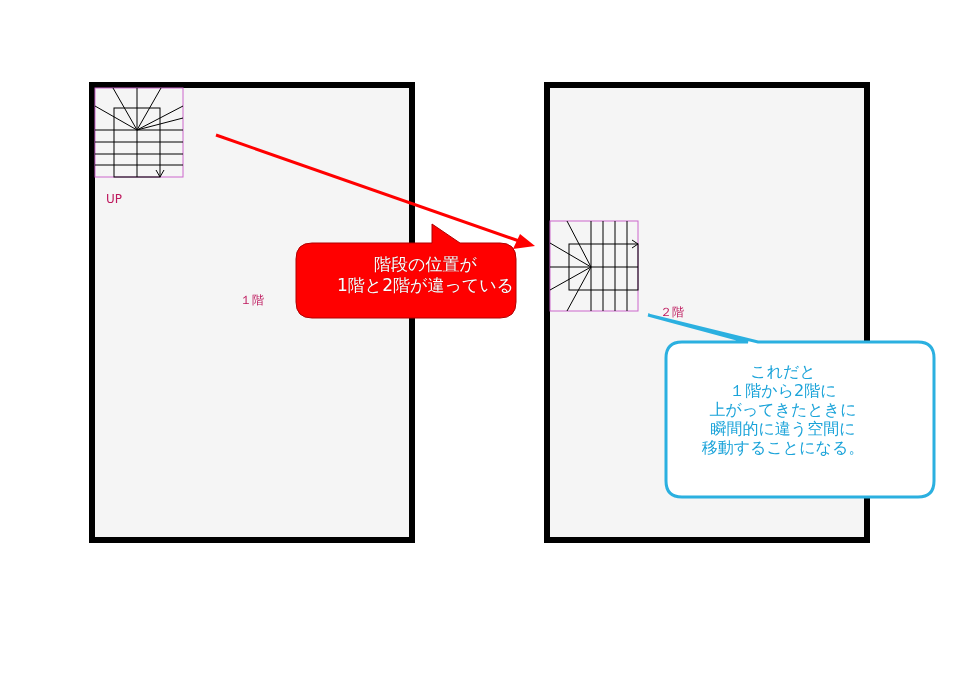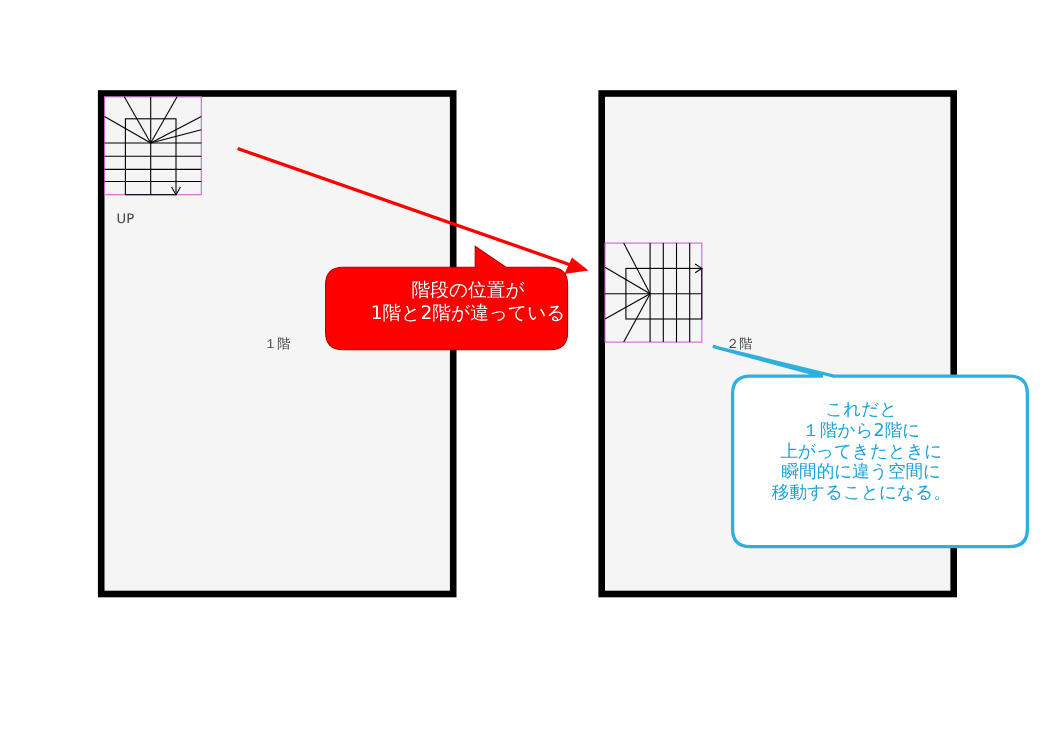--- a/index.html
+++ b/index.html
@@ -1,20 +1,20 @@
 <!DOCTYPE html>
 <html><head>
 <meta charset="utf-8">
 <style>
   html,body{margin:0;padding:0;background:#ffffff;}
   body{width:961px;height:680px;position:relative;overflow:hidden;font-family:"DejaVu Sans",sans-serif;}
   .plan{position:absolute;background:#f5f5f5;border:6px solid #000;box-sizing:border-box;}
   #plan1{left:89px;top:82px;width:326px;height:461px;}
   #plan2{left:544px;top:82px;width:326px;height:461px;}
-  .lbl{position:absolute;font-size:12px;color:#404040;white-space:nowrap;}
+  .lbl{position:absolute;font-size:12px;color:#be185d;white-space:nowrap;}
   svg.overlay{position:absolute;left:0;top:0;}
   .callout-text{position:absolute;text-align:center;white-space:pre-line;}
   #red-text{left:296px;top:254px;width:259px;color:#fff;font-size:17px;line-height:21px;text-shadow:0 0 1px #800;}
   #blue-text{left:664px;top:362px;width:238px;color:#1aa3d9;font-size:16px;line-height:19px;}
 </style>
 </head>
 <body>
 
 <div id="plan1" class="plan"></div>
 <div id="plan2" class="plan"></div>
@@ -60,21 +60,21 @@
   <g>
     <path d="M312,243 L432,243 L432,224 L460,243 L500,243 Q516,243 516,259 L516,302 Q516,318 500,318 L312,318 Q296,318 296,302 L296,259 Q296,243 312,243 Z" fill="#ff0000" stroke="#b00000" stroke-width="1"></path>
   </g>
 
   <g>
     <path d="M682,342 L748,342 L648,315 L758,342 L918,342 Q934,342 934,358 L934,481 Q934,497 918,497 L682,497 Q666,497 666,481 L666,358 Q666,342 682,342 Z" fill="#ffffff" stroke="#2bb0e0" stroke-width="3"></path>
   </g>
 </svg>
 
 <div class="lbl" style="left:106px;top:192px;">UP</div>
-<div class="lbl" style="left:240px;top:304px;">１階</div>
+<div class="lbl" style="left:240px;top:292px;">１階</div>
 <div class="lbl" style="left:660px;top:304px;">２階</div>
 
 <div id="red-text" class="callout-text">階段の位置が
 1階と2階が違っている</div>
 <div id="blue-text" class="callout-text">これだと
 １階から2階に
 上がってきたときに
 瞬間的に違う空間に
 移動することになる。</div>
 

